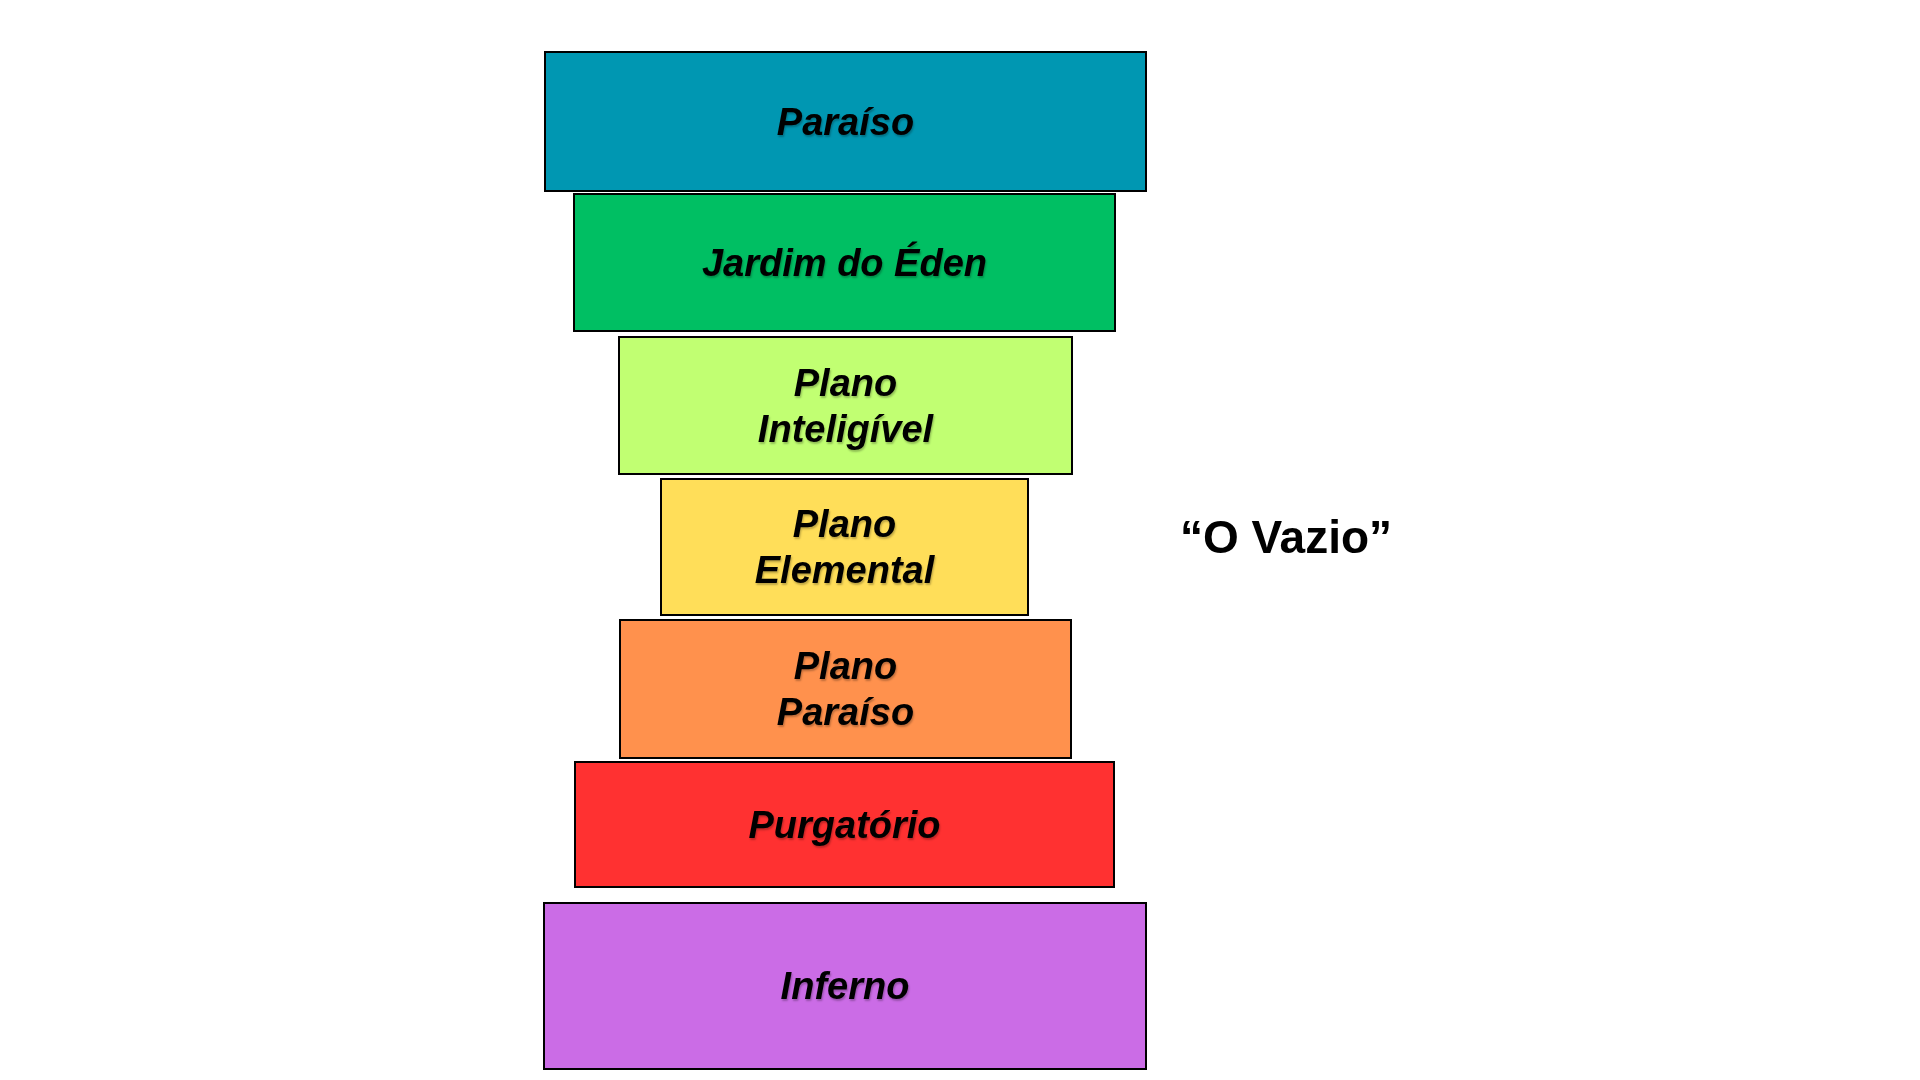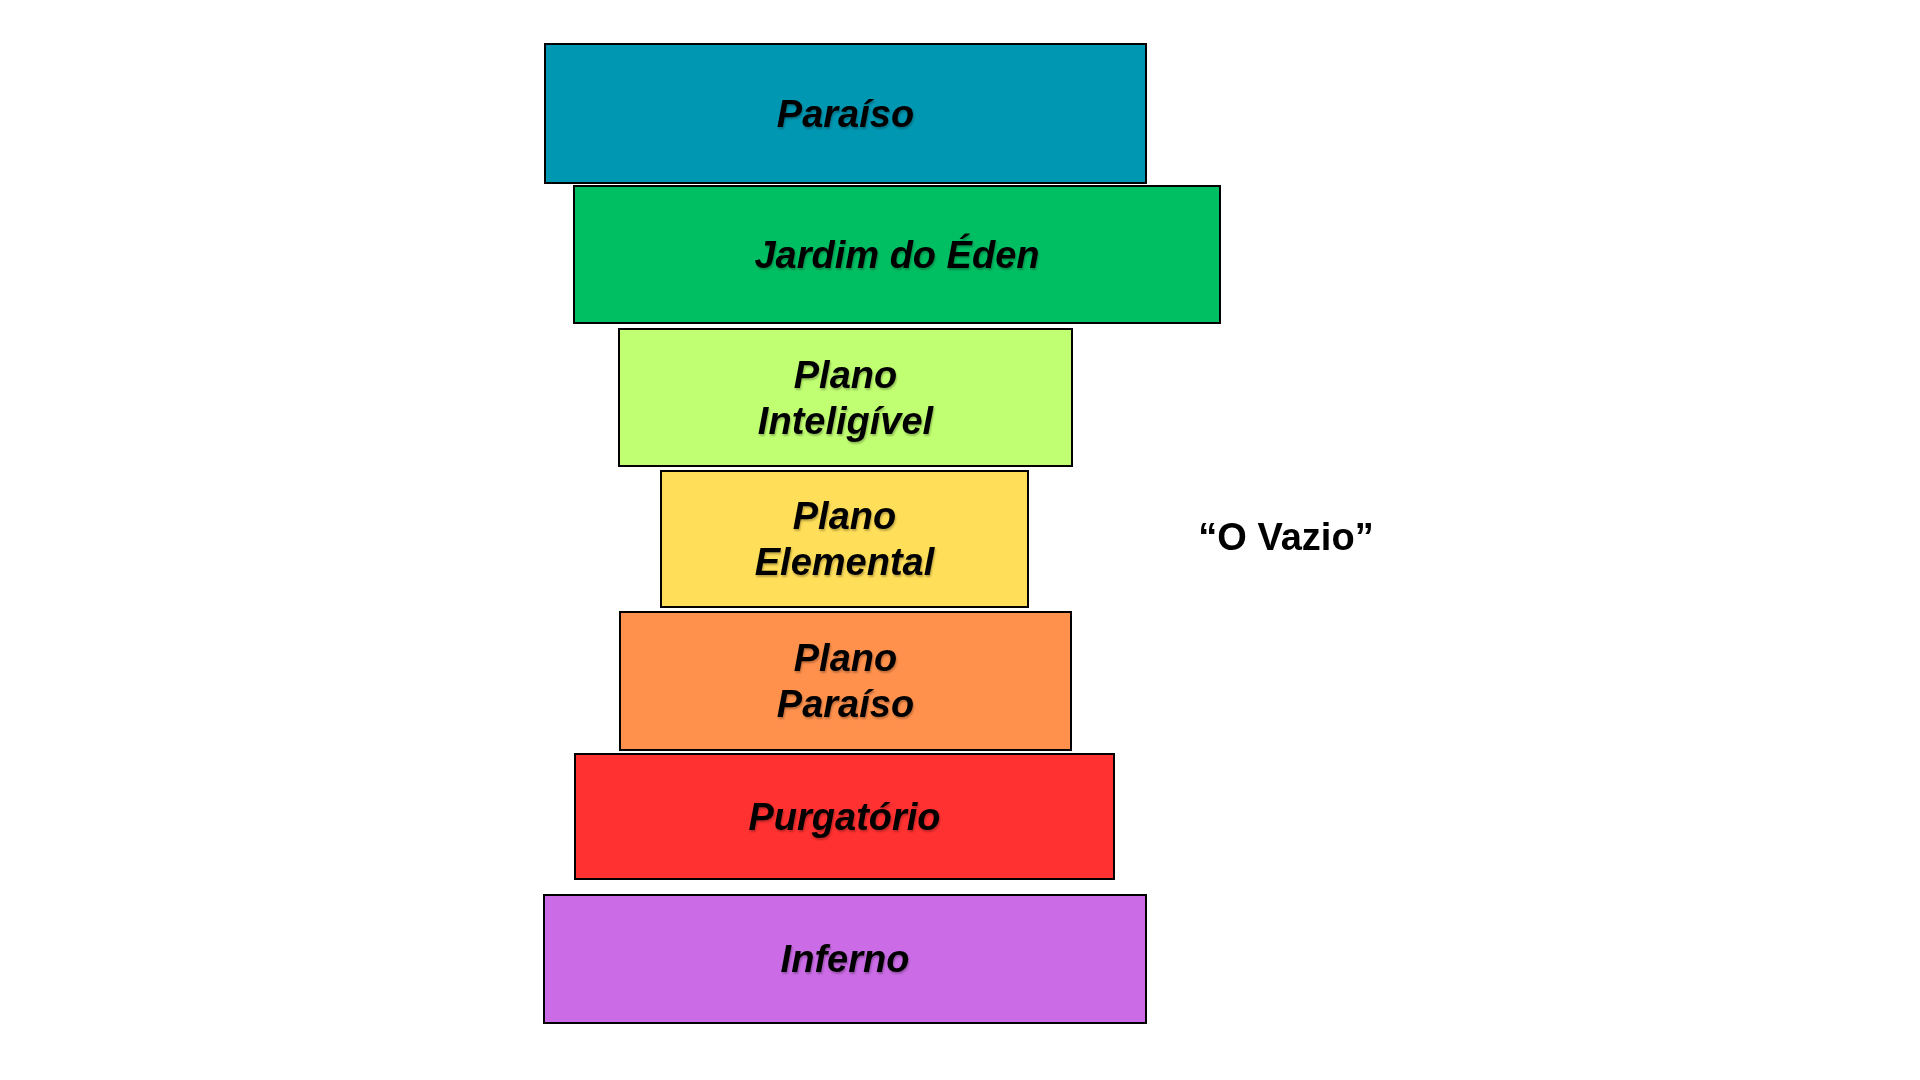--- a/index.html
+++ b/index.html
@@ -17,63 +17,64 @@
   }
   .layer {
     position: absolute;
     box-sizing: border-box;
     border: 2.5px solid #000000;
     display: flex;
     flex-direction: column;
     justify-content: center;
     align-items: center;
     text-align: center;
+    margin-top: 8px;
   }
   .layer-line {
     font-weight: bold;
     font-style: italic;
     font-size: 38px;
     line-height: 46px;
     color: #000000;
     text-shadow: 1px 2px 2px rgba(0,0,0,0.25);
     white-space: nowrap;
   }
   .side-label {
     position: absolute;
     transform: translate(-50%, -50%);
     font-weight: bold;
-    font-size: 38px;
+    font-size: 46px;
     color: #000000;
     white-space: nowrap;
   }
 </style>
 </head>
 <body>
 
 <div class="canvas">
   <div id="layers">
       <div class="layer" style="left: 544px; top: 43px; width: 603px; height: 141px; background: rgb(0, 151, 178); border-color: rgb(0, 0, 0);">
         <div class="layer-line" style="color: rgb(0, 0, 0);">Paraíso</div>
       </div>
-      <div class="layer" style="left: 573px; top: 185px; width: 648px; height: 139px; background: rgb(0, 191, 99); border-color: rgb(0, 0, 0);">
+      <div class="layer" style="left: 573px; top: 185px; width: 543px; height: 139px; background: rgb(0, 191, 99); border-color: rgb(0, 0, 0);">
         <div class="layer-line" style="color: rgb(0, 0, 0);">Jardim do Éden</div>
       </div>
       <div class="layer" style="left: 618px; top: 328px; width: 455px; height: 139px; background: rgb(193, 255, 114); border-color: rgb(0, 0, 0);">
         <div class="layer-line" style="color: rgb(0, 0, 0);">Plano</div>
         <div class="layer-line" style="color: #000000;">Inteligível</div>
       </div>
       <div class="layer" style="left: 660px; top: 470px; width: 369px; height: 138px; background: rgb(255, 222, 89); border-color: rgb(0, 0, 0);">
         <div class="layer-line" style="color: rgb(0, 0, 0);">Plano</div>
         <div class="layer-line" style="color: #000000;">Elemental</div>
       </div>
       <div class="layer" style="left: 619px; top: 611px; width: 453px; height: 140px; background: rgb(255, 145, 77); border-color: rgb(0, 0, 0);">
         <div class="layer-line" style="color: rgb(0, 0, 0);">Plano</div>
         <div class="layer-line" style="color: rgb(0, 0, 0);">Paraíso</div>
       </div>
       <div class="layer" style="left: 574px; top: 753px; width: 541px; height: 127px; background: rgb(255, 49, 49); border-color: rgb(0, 0, 0);">
         <div class="layer-line" style="color: rgb(0, 0, 0);">Purgatório</div>
       </div>
-      <div class="layer" style="left: 543px; top: 894px; width: 604px; height: 130px; background: rgb(203, 108, 230); border-color: rgb(0, 0, 0);">
+      <div class="layer" style="left: 543px; top: 894px; width: 604px; height: 168px; background: rgb(203, 108, 230); border-color: rgb(0, 0, 0);">
         <div class="layer-line" style="color: rgb(0, 0, 0);">Inferno</div>
       </div>
     </div>
   <div class="side-label" id="side-label" style="left: 1286px; top: 537px;">“O Vazio”</div>
 </div>
 
 </body></html>

